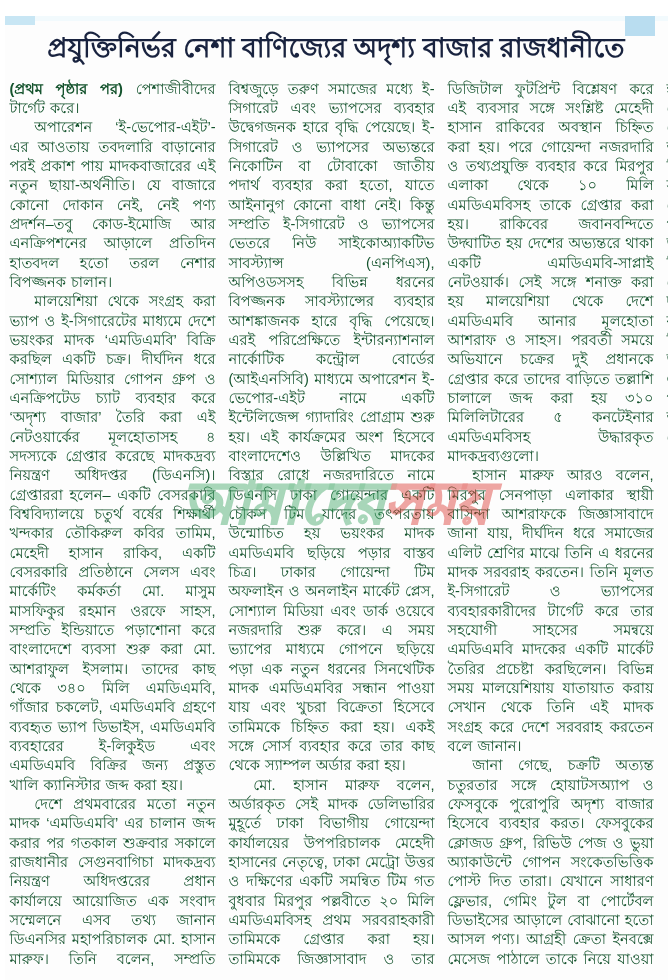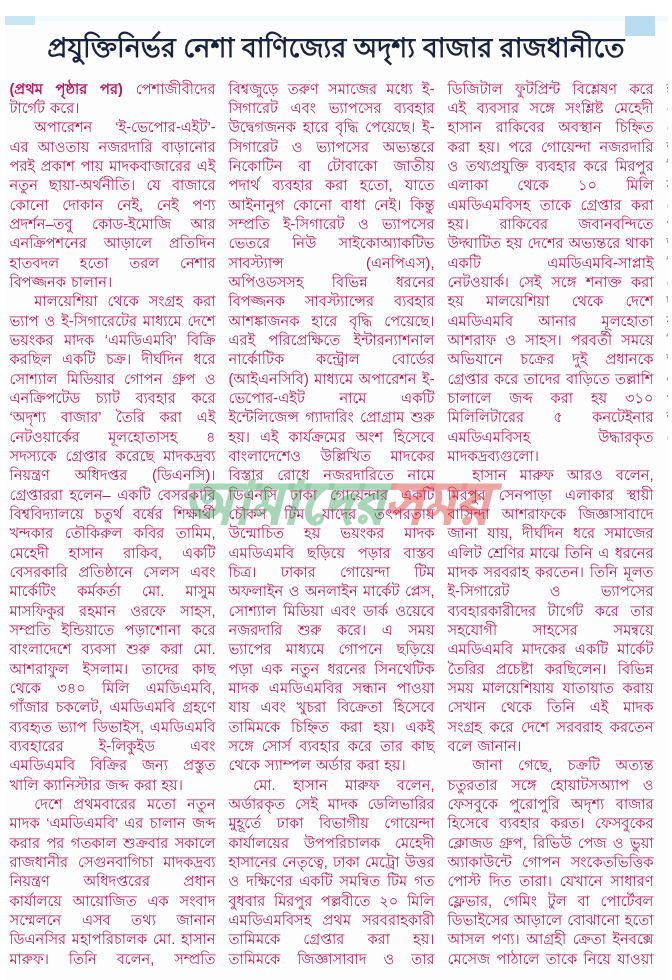--- a/index.html
+++ b/index.html
@@ -39,21 +39,21 @@
   }
   .article{
     padding:6px 14px 0 5px;
     column-count:3;
     column-gap:13px;
     column-fill:auto;
     height:900px;
     font-size:14.6px;
     line-height:1.325;
     text-align:justify;
-    color:#be185d;
+    color:#14532d;
     word-spacing:1px;
   }
   .article p{
     margin:0;
     text-indent:1.7em;
   }
   .article p.first{ text-indent:0; }
   .lead{ font-weight:700; }
   
   .watermark{
@@ -81,21 +81,21 @@
   <div class="top-right-frag"></div>
 
   <header class="headline-wrap">
     <h1 class="headline">প্রযুক্তিনির্ভর নেশা বাণিজ্যের অদৃশ্য বাজার রাজধানীতে</h1>
   </header>
 
   <div class="article">
     <p class="first">
       <span class="lead">(প্রথম পৃষ্ঠার পর)</span><span> পেশাজীবীদের টার্গেট করে।</span>
     </p>
-    <p>অপারেশন ‘ই-ভেপোর-এইট’-এর আওতায় নজরদারি বাড়ানোর পরই প্রকাশ পায় মাদকবাজারের এই নতুন ছায়া-অর্থনীতি। যে বাজারে কোনো দোকান নেই, নেই পণ্য প্রদর্শন–তবু কোড-ইমোজি আর এনক্রিপশনের আড়ালে প্রতিদিন হাতবদল হতো তরল নেশার বিপজ্জনক চালান।</p>
+    <p>অপারেশন ‘ই-ভেপোর-এইট’-এর আওতায় তবদলারি বাড়ানোর পরই প্রকাশ পায় মাদকবাজারের এই নতুন ছায়া-অর্থনীতি। যে বাজারে কোনো দোকান নেই, নেই পণ্য প্রদর্শন–তবু কোড-ইমোজি আর এনক্রিপশনের আড়ালে প্রতিদিন হাতবদল হতো তরল নেশার বিপজ্জনক চালান।</p>
     <p>মালয়েশিয়া থেকে সংগ্রহ করা ভ্যাপ ও ই-সিগারেটের মাধ্যমে দেশে ভয়ংকর মাদক ‘এমডিএমবি’ বিক্রি করছিল একটি চক্র। দীর্ঘদিন ধরে সোশ্যাল মিডিয়ার গোপন গ্রুপ ও এনক্রিপটেড চ্যাট ব্যবহার করে ‘অদৃশ্য বাজার’ তৈরি করা এই নেটওয়ার্কের মূলহোতাসহ ৪ সদস্যকে গ্রেপ্তার করেছে মাদকদ্রব্য নিয়ন্ত্রণ অধিদপ্তর (ডিএনসি)। গ্রেপ্তাররা হলেন– একটি বেসরকারি বিশ্ববিদ্যালয়ে চতুর্থ বর্ষের শিক্ষার্থী খন্দকার তৌকিরুল কবির তামিম, মেহেদী হাসান রাকিব, একটি বেসরকারি প্রতিষ্ঠানে সেলস এবং মার্কেটিং কর্মকর্তা মো. মাসুম মাসফিকুর রহমান ওরফে সাহস, সম্প্রতি ইন্ডিয়াতে পড়াশোনা করে বাংলাদেশে ব্যবসা শুরু করা মো. আশরাফুল ইসলাম। তাদের কাছ থেকে ৩৪০ মিলি এমডিএমবি, গাঁজার চকলেট, এমডিএমবি গ্রহণে ব্যবহৃত ভ্যাপ ডিভাইস, এমডিএমবি ব্যবহারের ই-লিকুইড এবং এমডিএমবি বিক্রির জন্য প্রস্তুত খালি ক্যানিস্টার জব্দ করা হয়।</p>
     <p>দেশে প্রথমবারের মতো নতুন মাদক ‘এমডিএমবি’ এর চালান জব্দ করার পর গতকাল শুক্রবার সকালে রাজধানীর সেগুনবাগিচা মাদকদ্রব্য নিয়ন্ত্রণ অধিদপ্তরের প্রধান কার্যালয়ে আয়োজিত এক সংবাদ সম্মেলনে এসব তথ্য জানান ডিএনসির মহাপরিচালক মো. হাসান মারুফ। তিনি বলেন, সম্প্রতি বিশ্বজুড়ে তরুণ সমাজের মধ্যে ই-সিগারেট এবং ভ্যাপসের ব্যবহার উদ্বেগজনক হারে বৃদ্ধি পেয়েছে। ই-সিগারেট ও ভ্যাপসের অভ্যন্তরে নিকোটিন বা টোবাকো জাতীয় পদার্থ ব্যবহার করা হতো, যাতে আইনানুগ কোনো বাধা নেই। কিন্তু সম্প্রতি ই-সিগারেট ও ভ্যাপসের ভেতরে নিউ সাইকোঅ্যাকটিভ সাবস্ট্যান্স (এনপিএস), অপিওডসসহ বিভিন্ন ধরনের বিপজ্জনক সাবস্ট্যান্সের ব্যবহার আশঙ্কাজনক হারে বৃদ্ধি পেয়েছে। এরই পরিপ্রেক্ষিতে ইন্টারন্যাশনাল নার্কোটিক কন্ট্রোল বোর্ডের (আইএনসিবি) মাধ্যমে অপারেশন ই-ভেপোর-এইট নামে একটি ইন্টেলিজেন্স গ্যাদারিং প্রোগ্রাম শুরু হয়। এই কার্যক্রমের অংশ হিসেবে বাংলাদেশেও উল্লিখিত মাদকের বিস্তার রোধে নজরদারিতে নামে ডিএনসি ঢাকা গোয়েন্দার একটি চৌকস টিম যাদের তৎপরতায় উন্মোচিত হয় ভয়ংকর মাদক এমডিএমবি ছড়িয়ে পড়ার বাস্তব চিত্র। ঢাকার গোয়েন্দা টিম অফলাইন ও অনলাইন মার্কেট প্লেস, সোশ্যাল মিডিয়া এবং ডার্ক ওয়েবে নজরদারি শুরু করে। এ সময় ভ্যাপের মাধ্যমে গোপনে ছড়িয়ে পড়া এক নতুন ধরনের সিনথেটিক মাদক এমডিএমবির সন্ধান পাওয়া যায় এবং খুচরা বিক্রেতা হিসেবে তামিমকে চিহ্নিত করা হয়। একই সঙ্গে সোর্স ব্যবহার করে তার কাছ থেকে স্যাম্পল অর্ডার করা হয়।</p>
     <p>মো. হাসান মারুফ বলেন, অর্ডারকৃত সেই মাদক ডেলিভারির মুহূর্তে ঢাকা বিভাগীয় গোয়েন্দা কার্যালয়ের উপপরিচালক মেহেদী হাসানের নেতৃত্বে, ঢাকা মেট্রো উত্তর ও দক্ষিণের একটি সমন্বিত টিম গত বুধবার মিরপুর পল্লবীতে ২০ মিলি এমডিএমবিসহ প্রথম সরবরাহকারী তামিমকে গ্রেপ্তার করা হয়। তামিমকে জিজ্ঞাসাবাদ ও তার ডিজিটাল ফুটপ্রিন্ট বিশ্লেষণ করে এই ব্যবসার সঙ্গে সংশ্লিষ্ট মেহেদী হাসান রাকিবের অবস্থান চিহ্নিত করা হয়। পরে গোয়েন্দা নজরদারি ও তথ্যপ্রযুক্তি ব্যবহার করে মিরপুর এলাকা থেকে ১০ মিলি এমডিএমবিসহ তাকে গ্রেপ্তার করা হয়। রাকিবের জবানবন্দিতে উদ্ঘাটিত হয় দেশের অভ্যন্তরে থাকা একটি এমডিএমবি-সাপ্লাই নেটওয়ার্ক। সেই সঙ্গে শনাক্ত করা হয় মালয়েশিয়া থেকে দেশে এমডিএমবি আনার মূলহোতা আশরাফ ও সাহস। পরবর্তী সময়ে অভিযানে চক্রের দুই প্রধানকে গ্রেপ্তার করে তাদের বাড়িতে তল্লাশি চালালে জব্দ করা হয় ৩১০ মিলিলিটারের ৫ কনটেইনার এমডিএমবিসহ উদ্ধারকৃত মাদকদ্রব্যগুলো।</p>
     <p>হাসান মারুফ আরও বলেন, মিরপুর সেনপাড়া এলাকার স্থায়ী বাসিন্দা আশরাফকে জিজ্ঞাসাবাদে জানা যায়, দীর্ঘদিন ধরে সমাজের এলিট শ্রেণির মাঝে তিনি এ ধরনের মাদক সরবরাহ করতেন। তিনি মূলত ই-সিগারেট ও ভ্যাপসের ব্যবহারকারীদের টার্গেট করে তার সহযোগী সাহসের সমন্বয়ে এমডিএমবি মাদকের একটি মার্কেট তৈরির প্রচেষ্টা করছিলেন। বিভিন্ন সময় মালয়েশিয়ায় যাতায়াত করায় সেখান থেকে তিনি এই মাদক সংগ্রহ করে দেশে সরবরাহ করতেন বলে জানান।</p>
     <p>জানা গেছে, চক্রটি অত্যন্ত চতুরতার সঙ্গে হোয়াটসঅ্যাপ ও ফেসবুকে পুরোপুরি অদৃশ্য বাজার হিসেবে ব্যবহার করত। ফেসবুকের ক্লোজড গ্রুপ, রিভিউ পেজ ও ভুয়া অ্যাকাউন্টে গোপন সংকেতভিত্তিক পোস্ট দিত তারা। যেখানে সাধারণ ফ্লেভার, গেমিং টুল বা পোর্টেবল ডিভাইসের আড়ালে বোঝানো হতো আসল পণ্য। আগ্রহী ক্রেতা ইনবক্সে মেসেজ পাঠালে তাকে নিয়ে যাওয়া হতো ইন্ড-টু-ইন্ড এনক্রিপটেড হোয়াটসঅ্যাপ চ্যাটে। যেখানে কোডওয়ার্ডে দাম ঠিক করা হতো। অবস্থান শেয়ার, লাইভ ট্র্যাকিং এবং নির্দিষ্ট ইমোজি ব্যবহার করে সরবরাহ নিশ্চিত করা হতো, যা দেখে সাধারণ ব্যবহারকারী বুঝতেই পারতেন না যে এটি আসলে ভয়ংকর এই মাদকের গোপন ডিজিটাল বিক্রয় নেটওয়ার্ক। সোশ্যাল মিডিয়ার আড়ালে এমন দক্ষভাবে তারা মাদক বেচাকেনা করত যে পুরো লেনদেনটাই থাকত নিরাপদ, দ্রুত এবং অদৃশ্য তাদের ভাষায়। অনলি ফর ট্রাস্টেড ভ্যাপার্স এই সব হোয়াটসঅ্যাপে গ্রুপ পর্যালোচনা করে এর সঙ্গে সংশ্লিষ্ট আরও একাধিক ব্যক্তি ডিএনসির গোয়েন্দা নজরদারিতে রয়েছে।</p>
 
   </div>
 
   <div class="watermark">
     <span class="wm-green">আমাদের</span><span class="wm-red">সময়</span>

